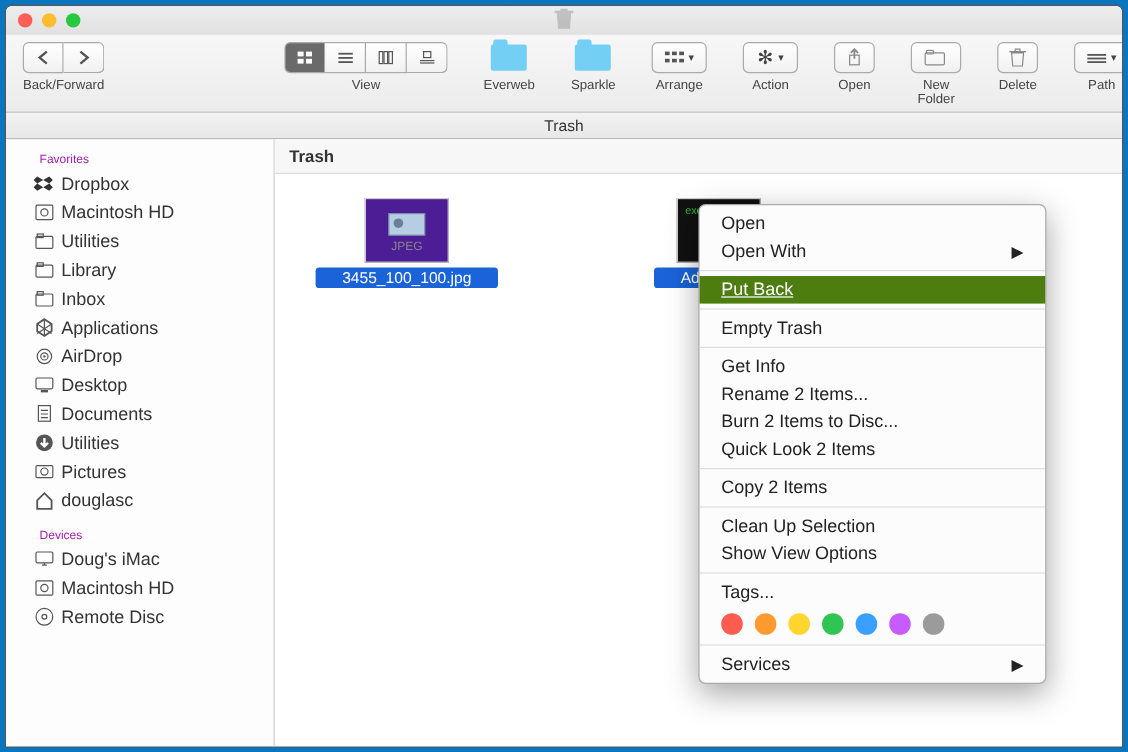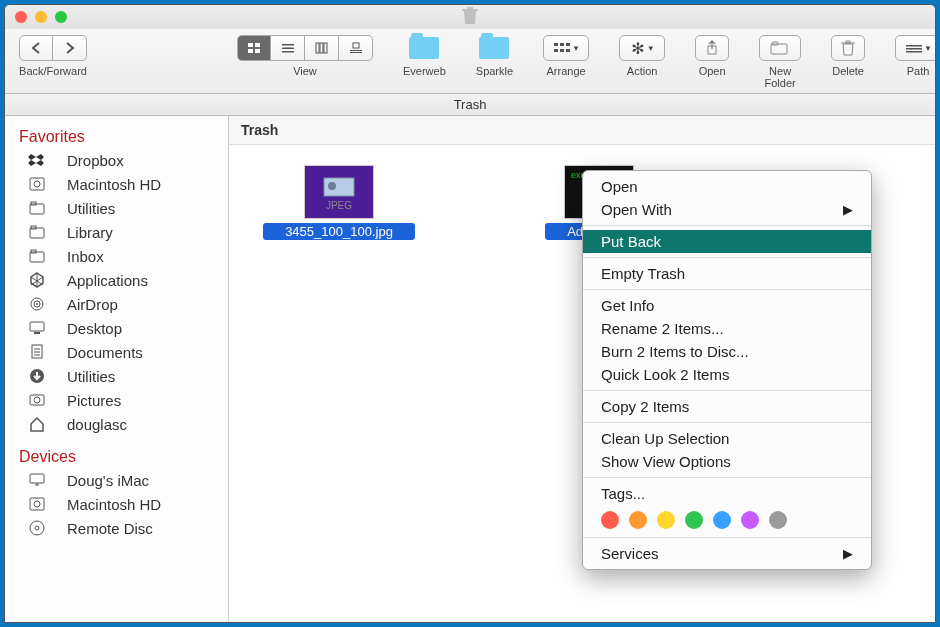--- a/index.html
+++ b/index.html
@@ -24,35 +24,35 @@
     .tb-label { font-size: 11px; color: #444; text-align: center; }
     .spacer1 { flex: 0 0 90px; }
     .folder { width: 34px; height: 26px; display:flex; align-items:center; justify-content:center; }
     .folder-icon { width:30px; height:22px; background:#73d0f4; border-radius:2px; position:relative; }
     .folder-icon::before { content:""; position:absolute; top:-4px; left:2px; width:12px; height:5px; background:#73d0f4; border-radius:2px 2px 0 0; }
     
     .locbar { background: linear-gradient(#f2f2f2,#e8e8e8); border-bottom:1px solid #b8b8b8; text-align:center; font-size:13px; color:#333; padding:3px 0; }
     
     .split { display:flex; flex:1; overflow:hidden; }
     .sidebar { width:224px; background:#fdfdfd; border-right:1px solid #c8c8c8; padding:8px 0; overflow:hidden; }
-    .sb-header { font-size:16px; color:#b91c1c; padding:4px 14px 2px; font-weight:500; }
-    .sb-item { display:flex; align-items:center; gap:20px; padding:3px 14px 3px 22px; font-size:15px; color:#333; cursor:default; }
+    .sb-header { font-size:10px; color:#a21caf; padding:4px 28px 2px; font-weight:500; }
+    .sb-item { display:flex; align-items:center; gap:4px; padding:3px 14px 3px 22px; font-size:15px; color:#333; cursor:default; }
     .sb-item .ic { width:20px; height:18px; display:flex; align-items:center; justify-content:center; color:#555; flex-shrink:0; }
     
     .content { flex:1; background:#fff; display:flex; flex-direction:column; position:relative; }
     .pane-title { font-size:14px; font-weight:600; color:#333; padding:6px 12px; border-bottom:1px solid #ddd; background:#f7f7f7; }
     .files { display:flex; gap:120px; padding:20px 40px; }
     .file { display:flex; flex-direction:column; align-items:center; gap:4px; width:140px; }
     .file-icon { width:70px; height:54px; border:1px solid #ccc; background:#4c1d95; display:flex; align-items:center; justify-content:center; font-size:10px; color:#888; flex-direction:column; position:relative; }
     .file-icon.exec { background:#111; color:#2fbf2f; }
     .file-name { background:#1a63d9; color:#fff; font-size:13px; padding:1px 22px; border-radius:3px; white-space:nowrap; }
     
     .menu { position:absolute; left:582px; top:170px; width:290px; background:#fcfcfc; border:1px solid #aaa; border-radius:6px; box-shadow:0 8px 26px rgba(0,0,0,.35); padding:4px 0; font-size:15px; color:#222; }
     .menu-item { padding:3px 18px; display:flex; justify-content:space-between; align-items:center; }
-    .menu-item.hi { background:#0f766e; color:#fff; }
+    .menu-item.hi { background:#4d7c0f; color:#fff;text-decoration:underline; }
     .menu-sep { height:1px; background:#ddd; margin:4px 0; }
     .menu-arrow { font-size:13px; }
     .tags-row { display:flex; gap:10px; padding:6px 18px 4px; }
     .tagdot { width:18px; height:18px; border-radius:50%; }
     svg { display:block; }
   </style>
 </head>
 <body>
 
 <div class="window">

